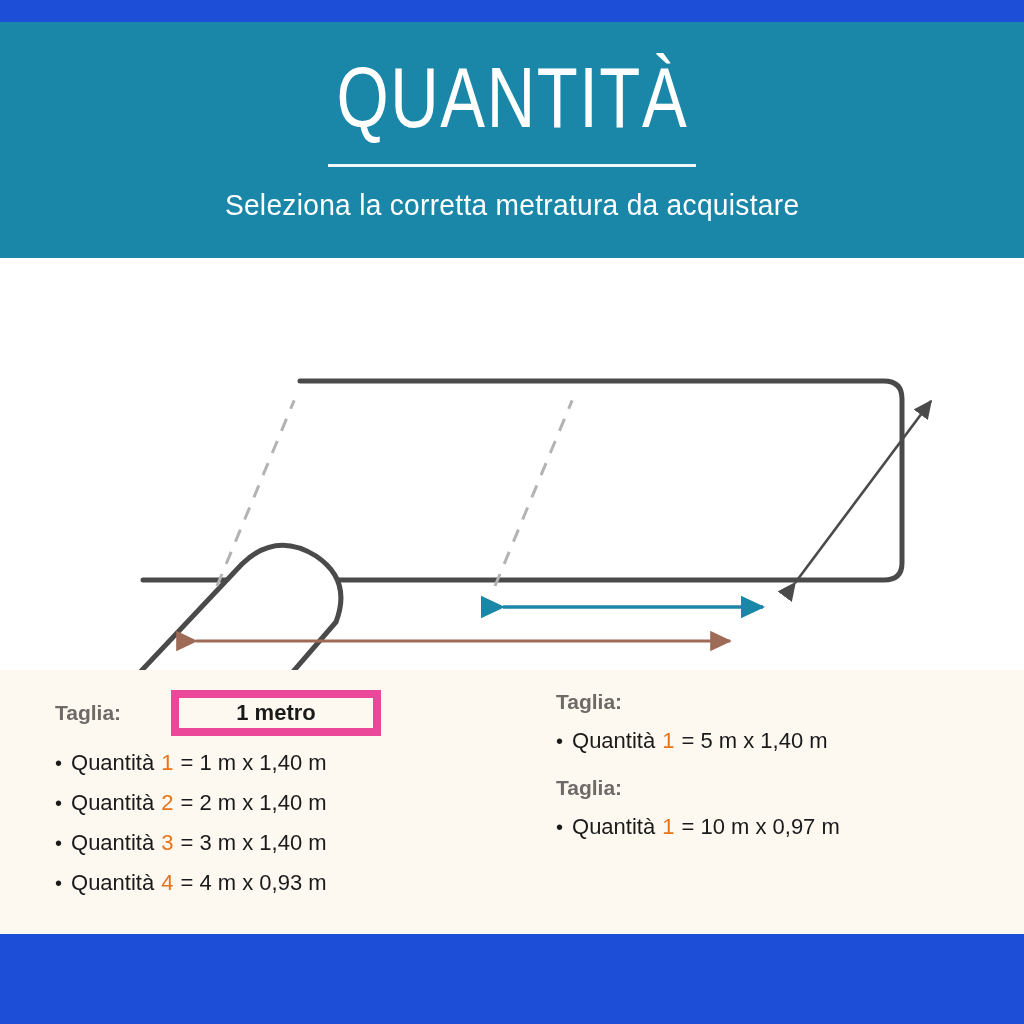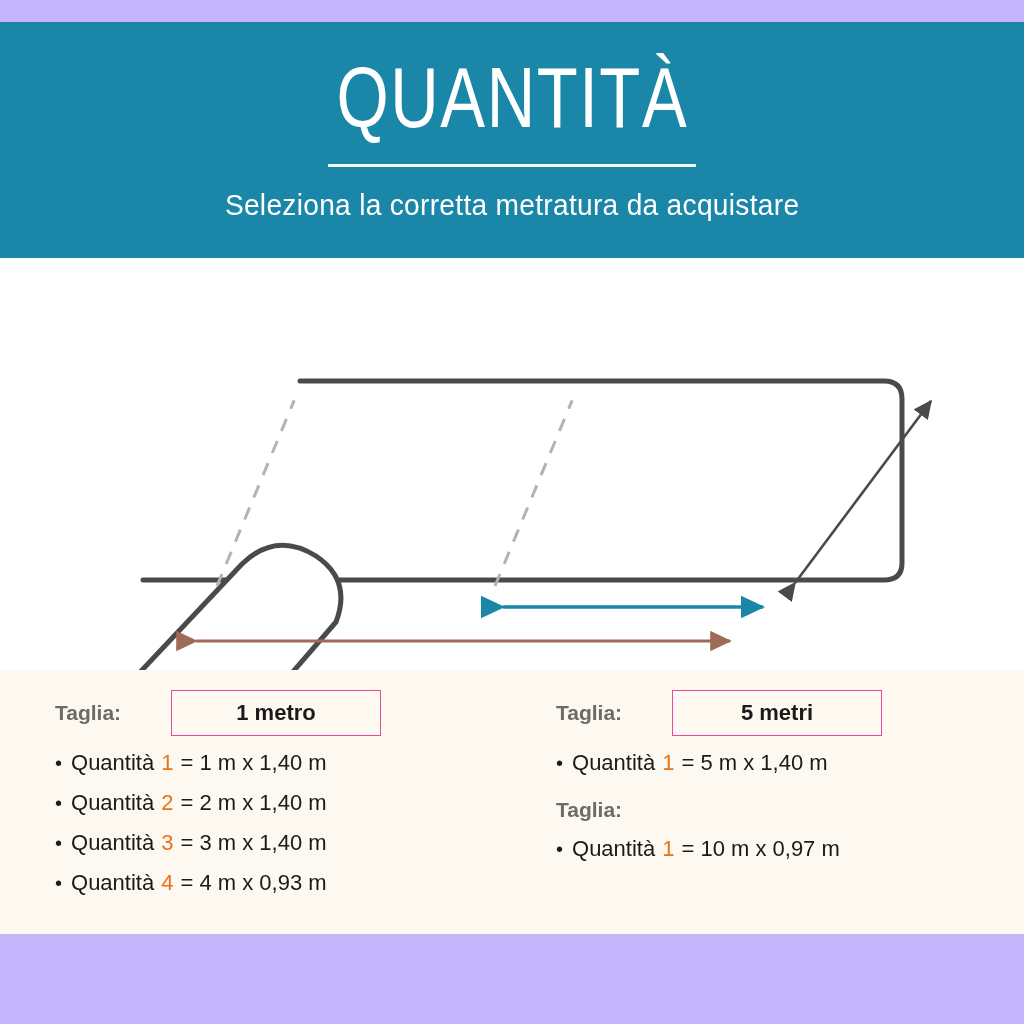--- a/index.html
+++ b/index.html
@@ -3,21 +3,21 @@
 <meta charset="utf-8">
 <style>
   html,body{margin:0;padding:0;}
   body{
     width:1024px;height:1024px;
     background:#ffffff;
     font-family:"Liberation Sans", sans-serif;
     overflow:hidden;
     position:relative;
   }
-  .page{position:relative;width:1024px;height:1024px;background:#c4b5fd;}
+  .page{position:relative;width:1024px;height:1024px;background:#1d4ed8;}
 
   
   .header{
     position:absolute;left:0;top:22px;width:1024px;height:236px;
     background:#1b87a8;
     display:flex;flex-direction:column;align-items:center;justify-content:flex-start;
   }
   .header-title{
     color:#ffffff;
     font-size:86px;
@@ -56,21 +56,21 @@
   }
   .col{position:absolute;top:0;}
   .col-left{left:55px;}
   .col-right{left:556px;}
 
   .taglia-row{display:flex;align-items:center;}
   .taglia-label{
     color:#6e6a66;font-size:21px;font-weight:700;width:116px;white-space:nowrap;
   }
   .taglia-box{
-    border:1px solid #ec4899;background:#fdf8f0;
+    border:8px solid #ec4899;background:#fdf8f0;
     width:210px;height:46px;box-sizing:border-box;
     display:flex;align-items:center;justify-content:center;
   }
   .taglia-box span{color:#1a1a1a;font-size:22px;font-weight:700;}
 
   .qlist{margin:0;padding:0;list-style:none;}
   .qitem{
     display:flex;align-items:baseline;
     font-size:22px;color:#1a1a1a;font-weight:400;margin-top:14px;white-space:nowrap;
   }
@@ -196,23 +196,20 @@
         </ul>
       </div>
 
     </div>
 
     <div class="col col-right">
 
       <div>
         <div class="taglia-row" style="margin-top:20px;">
           <div class="taglia-label">Taglia:</div>
-          <div class="taglia-box">
-            <span>5 metri</span>
-          </div>
         </div>
         <ul class="qlist" style="margin-top:12px;">
           <li class="qitem">
             <span class="bullet">•</span>
             <span class="qtxt">Quantità</span>
             <span class="qnum" style="margin:0 7px;">1</span>
             <span class="qtxt">= 5 m x 1,40 m</span>
           </li>
         </ul>
       </div>

